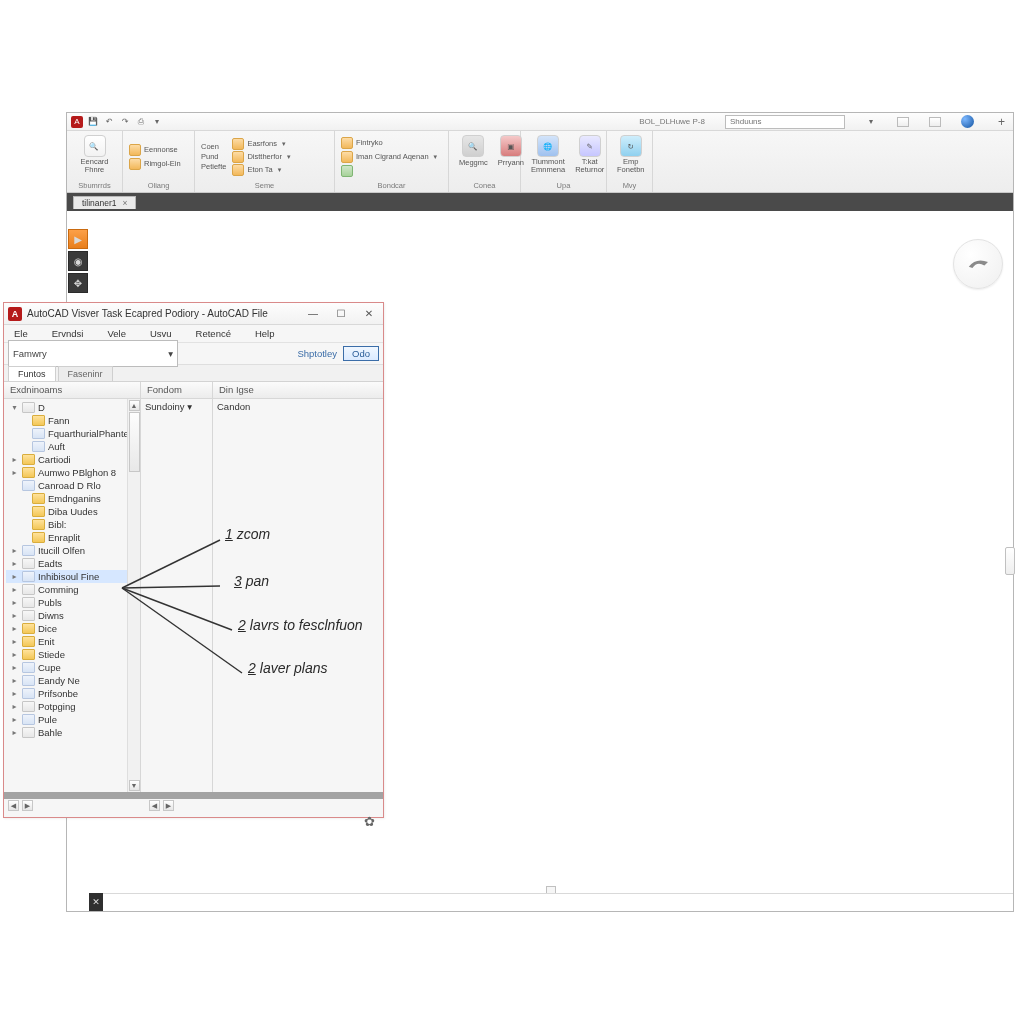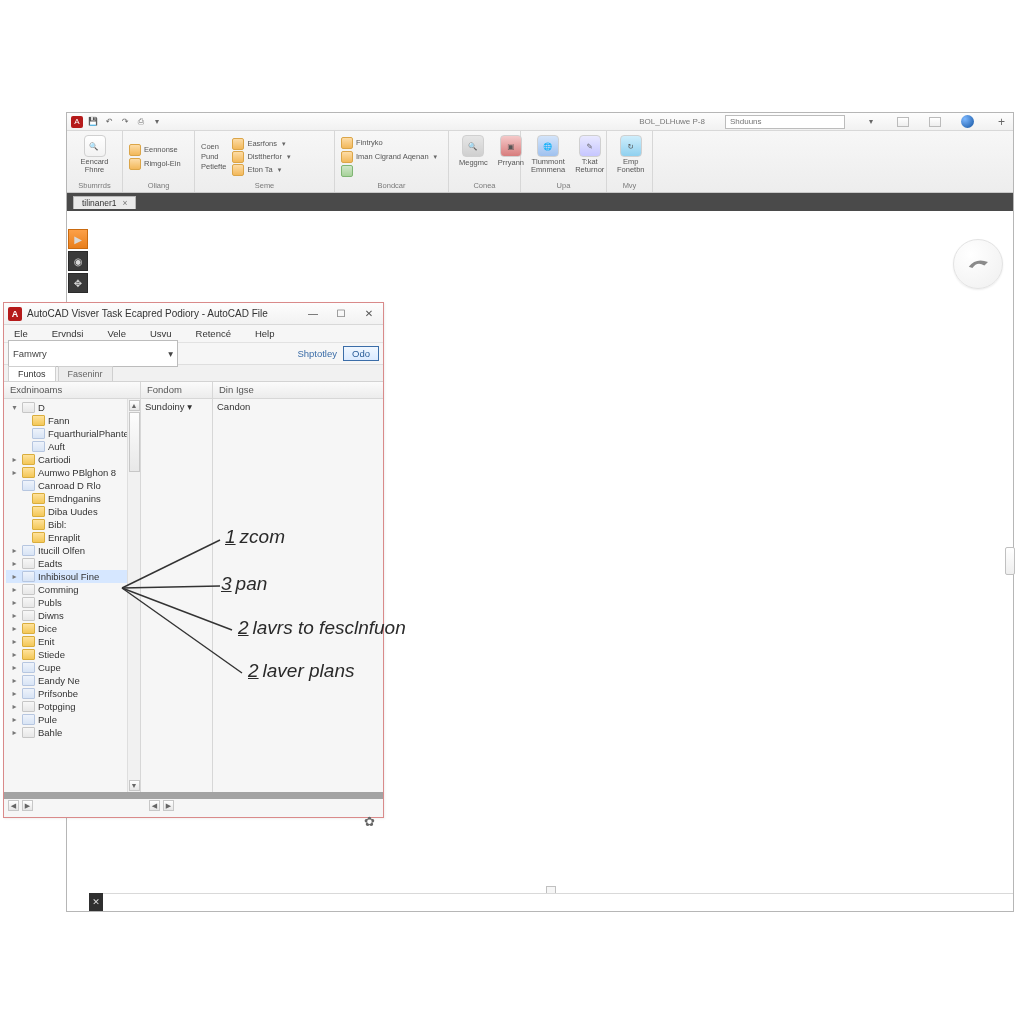--- a/index.html
+++ b/index.html
@@ -86,21 +86,21 @@
 .popup .tree .ico.doc { background:linear-gradient(#f7f7f7,#e7e7e7); border:1px solid #c6c6c6;}
 .popup .sb { position:absolute; top:0; right:0; bottom:0; width:13px; background:#f1f1f1; border-left:1px solid #dedede; display:flex; flex-direction:column; align-items:center; padding:1px 0;}
 .popup .sb .arrow { width:11px; height:11px; background:linear-gradient(#fff,#e6e6e6); border:1px solid #c7c7c7; font-size:7px; color:#666; display:flex; align-items:center; justify-content:center;}
 .popup .sb .thumb { width:11px; height:60px; background:linear-gradient(#fdfdfd,#e8e8e8); border:1px solid #c7c7c7; margin-top:1px;}
 .popup .hsb { height:13px; display:flex; align-items:center; padding:0 4px; gap:4px;}
 .popup .hsb .arrow { width:11px; height:11px; background:linear-gradient(#fff,#e6e6e6); border:1px solid #c7c7c7; font-size:7px; color:#666; display:flex; align-items:center; justify-content:center;}
 .popup .footer { height:18px; display:flex; align-items:center; justify-content:flex-end; padding:0 8px;}
 .popup .footer .star { font-size:13px; color:#666;}
 
 
-.annot { position: absolute; font-family: Georgia, "Times New Roman", serif; font-style: italic; font-size: 19px; color: #2a2a2a; }
+.annot { position: absolute; font-family: Georgia, "Times New Roman", serif; font-style: italic; font-size: 14px; color: #2a2a2a; }
 .annot .num { text-decoration: underline; margin-right: 4px; }
 svg.annot-lines { position: absolute; pointer-events:none; }
 </style>
 </head>
 <body>
 
 <div class="app-window">
 
   <div class="qat">
     <span class="red-sq">A</span>
@@ -452,15 +452,15 @@
   </div>
 </div>
 
 <svg class="annot-lines" style="left:0;top:0" width="1024" height="1024">
   <line x1="122" y1="588" x2="220" y2="540" stroke="#333" stroke-width="1.4"></line>
   <line x1="122" y1="588" x2="220" y2="586" stroke="#333" stroke-width="1.4"></line>
   <line x1="122" y1="588" x2="232" y2="630" stroke="#333" stroke-width="1.4"></line>
   <line x1="122" y1="588" x2="242" y2="673" stroke="#333" stroke-width="1.4"></line>
 </svg>
 <div class="annot" style="left:225px;top:526px"><span class="num">1</span><span>zcom</span></div>
-<div class="annot" style="left:221px;top:573px"><span class="num">3</span><span>pan</span></div>
+<div class="annot" style="left:234px;top:573px"><span class="num">3</span><span>pan</span></div>
 <div class="annot" style="left:238px;top:617px"><span class="num">2</span><span>lavrs to fesclnfuon</span></div>
 <div class="annot" style="left:248px;top:660px"><span class="num">2</span><span>laver plans</span></div>
 
 </body></html>

